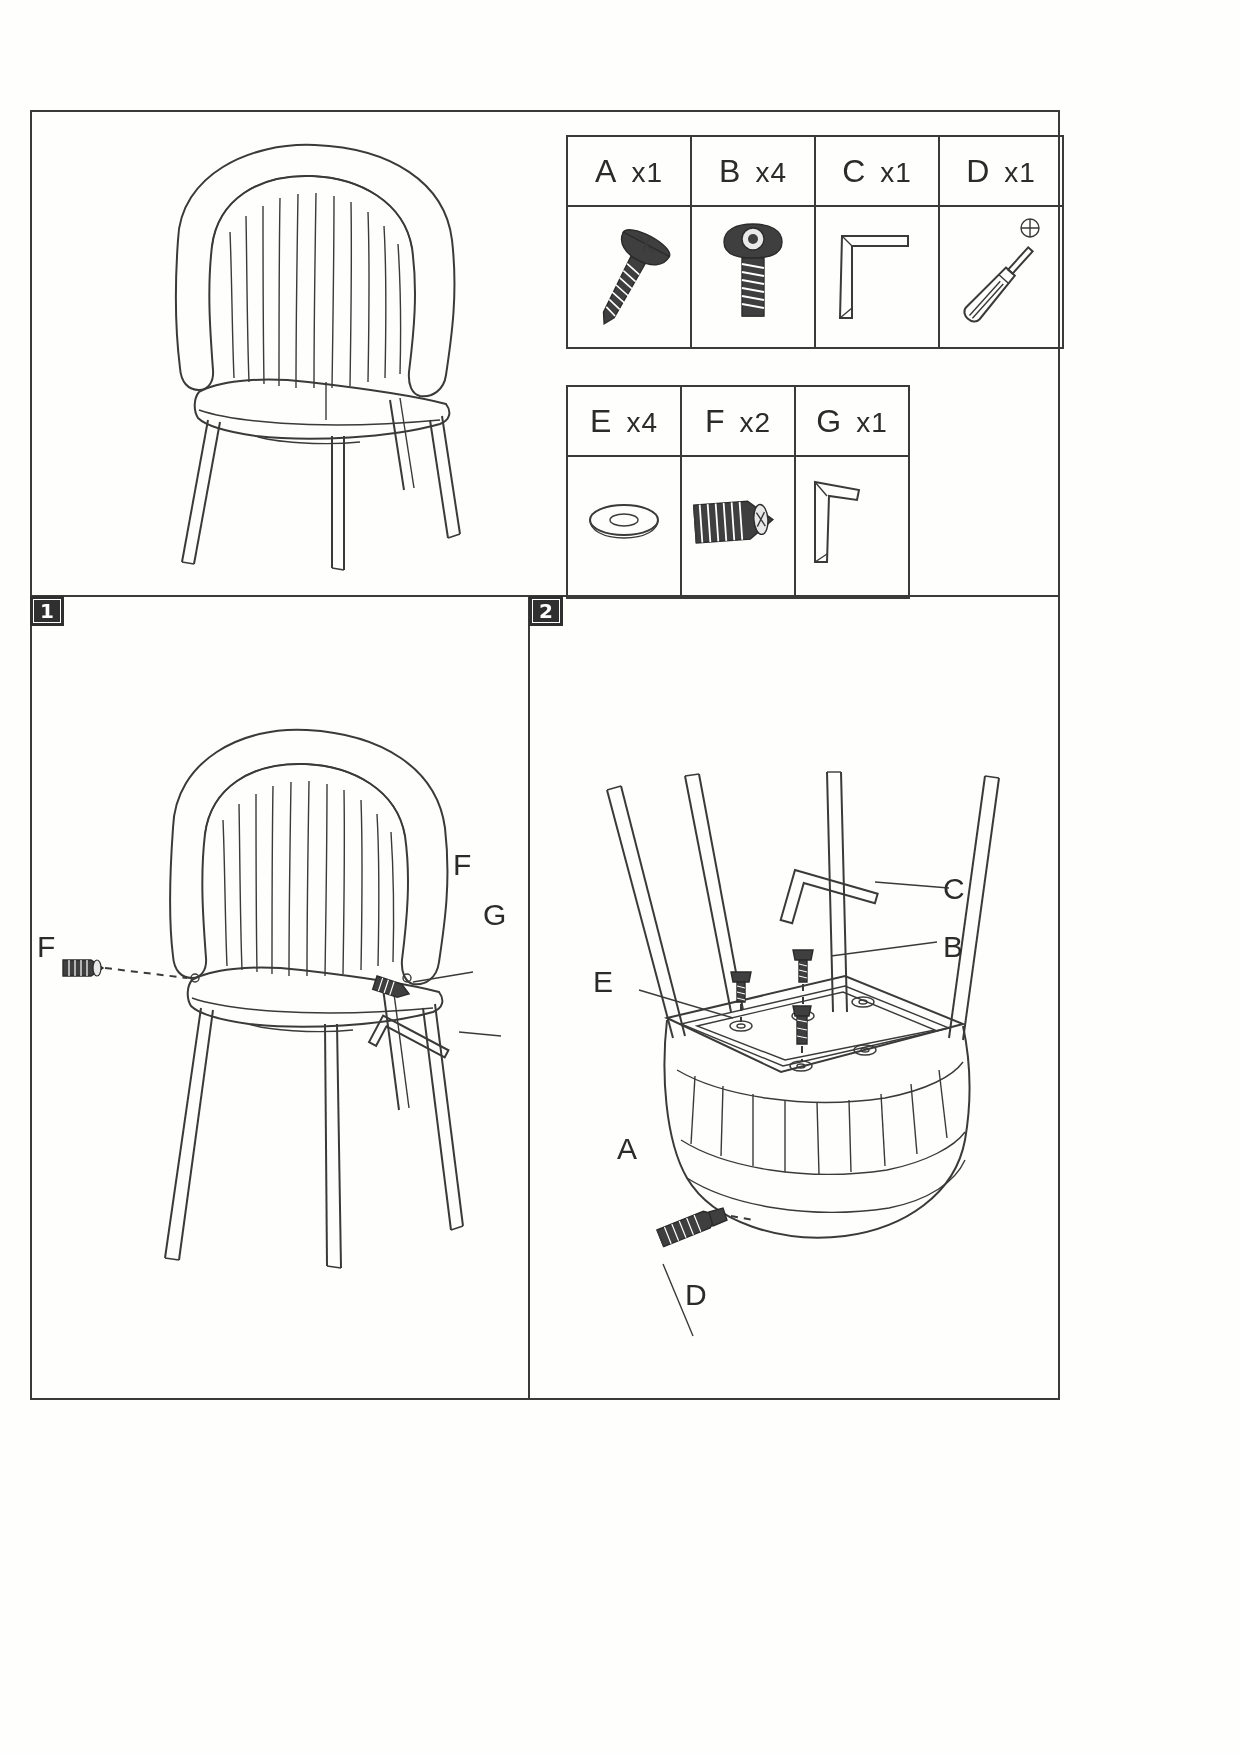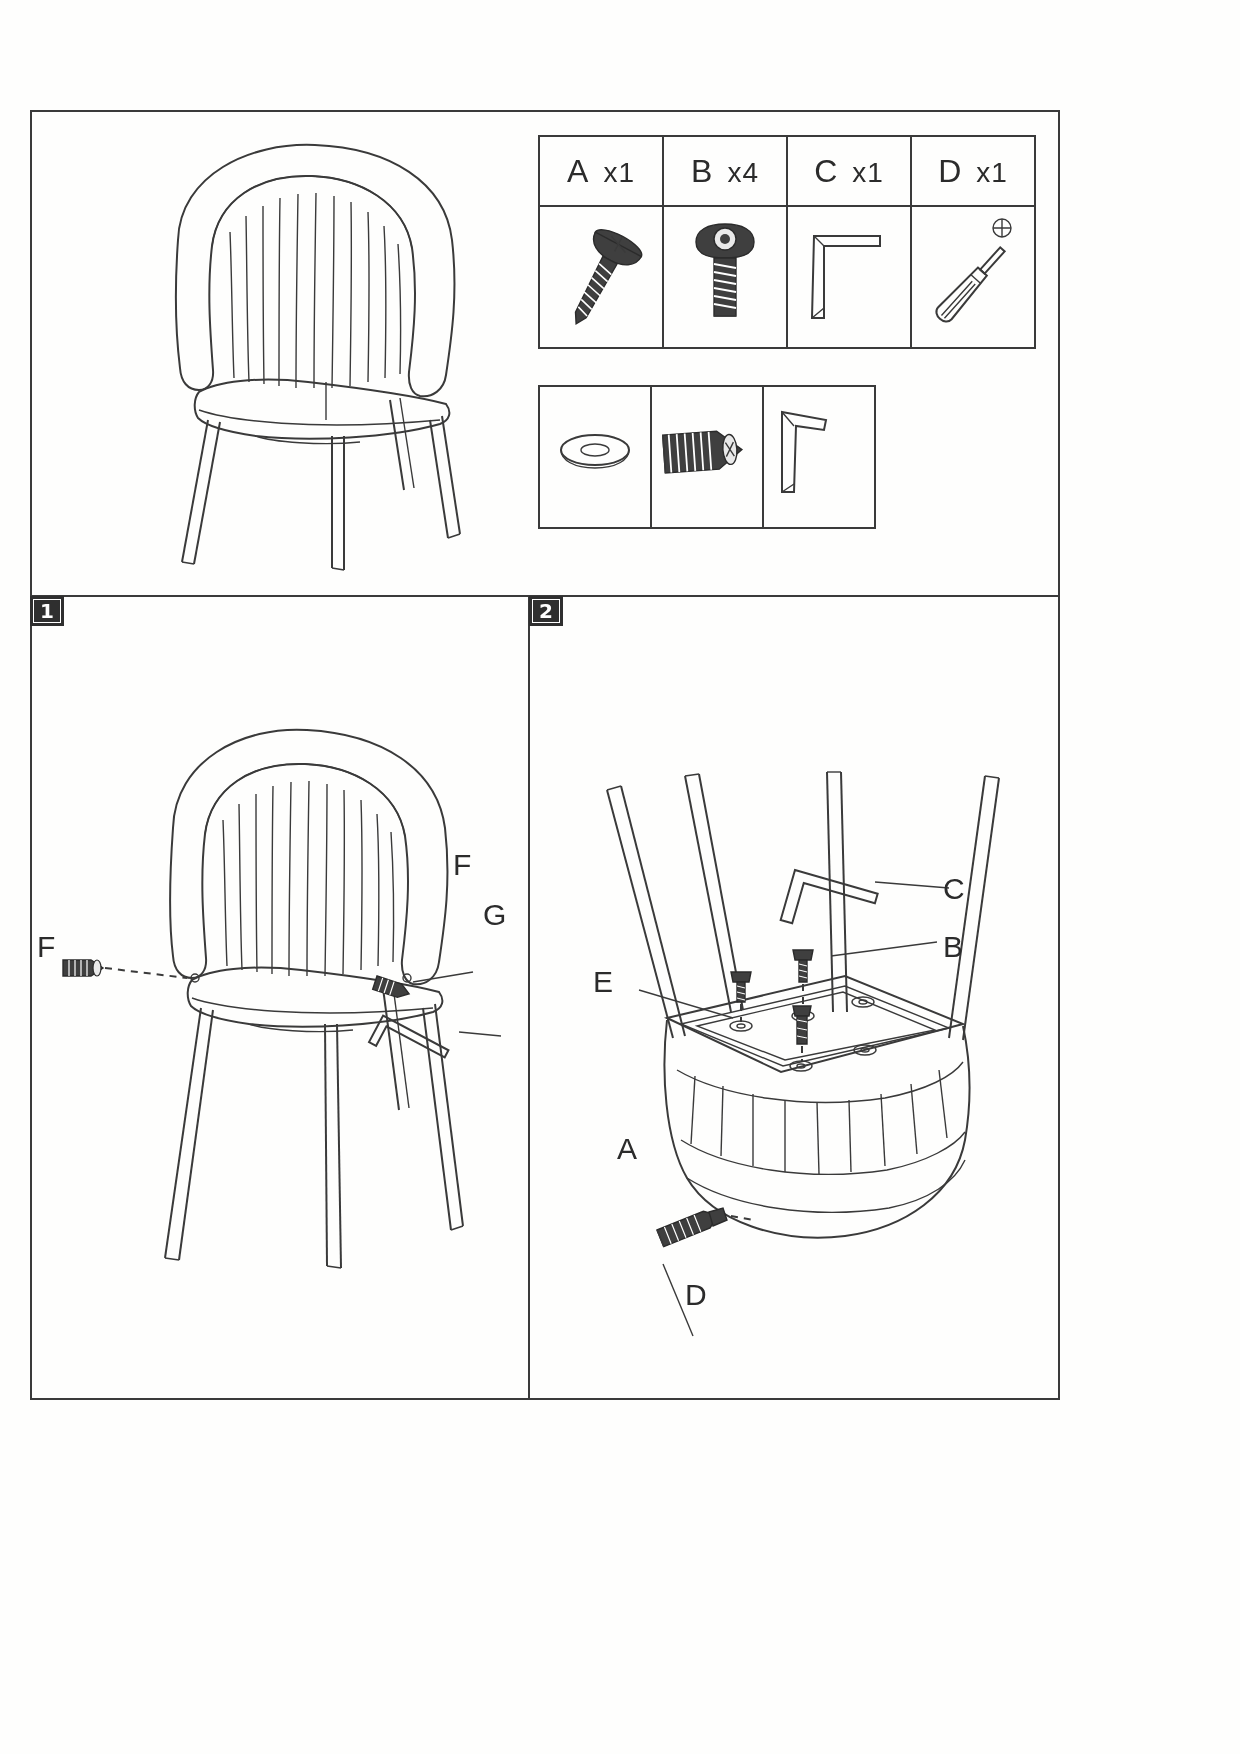--- a/index.html
+++ b/index.html
@@ -73,20 +73,21 @@
   }
   .step-badge span { position: relative; z-index: 2; }
   #badge1 { left: 30px; top: 596px; }
   #badge2 { left: 529px; top: 596px; }
 
   
   .parts-table {
     position: absolute;
     border-collapse: collapse;
     background: transparent;
+    margin-left: 28px;
   }
   .parts-table td {
     border: 2px solid #3a3a3a;
     padding: 0;
     vertical-align: middle;
     text-align: center;
   }
   .hdr-cell {
     height: 68px;
     font-size: 30px;
@@ -262,20 +263,31 @@
             <path class="ln-thin" d="M54 70 L54 116 M58 70 L58 116"></path>
           </g>
         </svg>
       </td>
     </tr>
   </tbody>
     </table>
 
   <table class="parts-table" id="table-bottom">
     <tbody>
+        <tr>
+      <td class="hdr-cell">
+        <span class="pid">E</span><span class="qty">x4</span>
+      </td>
+      <td class="hdr-cell">
+        <span class="pid">F</span><span class="qty">x2</span>
+      </td>
+      <td class="hdr-cell">
+        <span class="pid">G</span><span class="qty">x1</span>
+      </td>
+    </tr>
     <tr>
 
       <td class="icon-cell">
         <svg width="110" height="130" viewBox="0 0 110 130">
           <ellipse cx="55" cy="58" rx="34" ry="15" class="fill-none ln"></ellipse>
           <ellipse cx="55" cy="58" rx="14" ry="6" class="fill-none ln-thin"></ellipse>
           <path class="ln-thin" d="M21 58 C21 68 34 76 55 76 C76 76 89 68 89 58"></path>
         </svg>
       </td>
 

